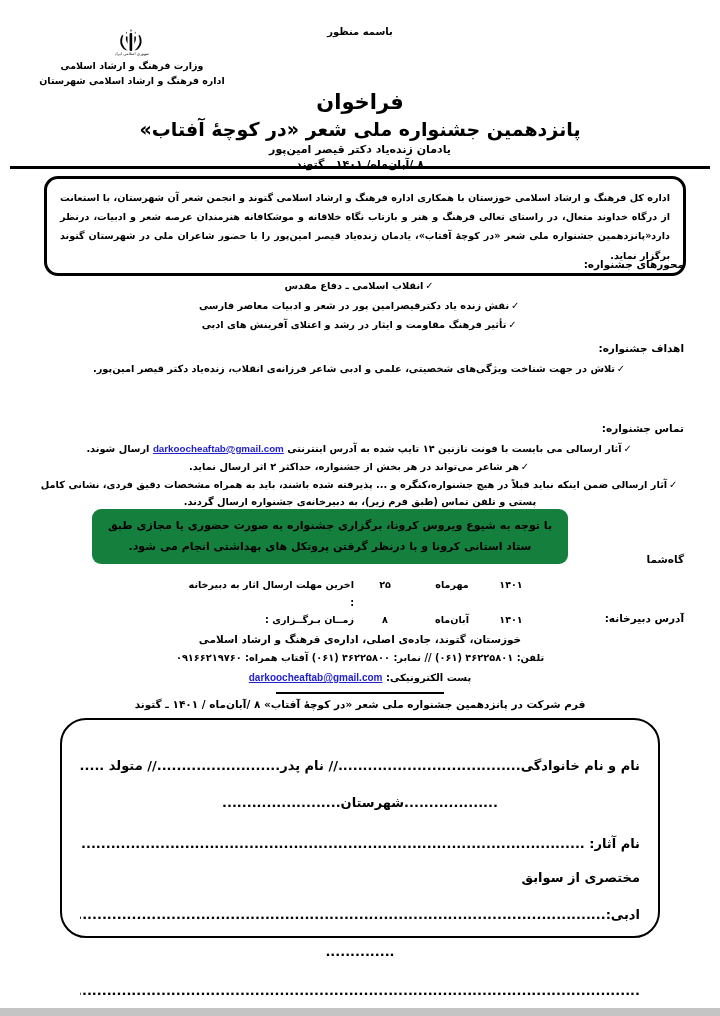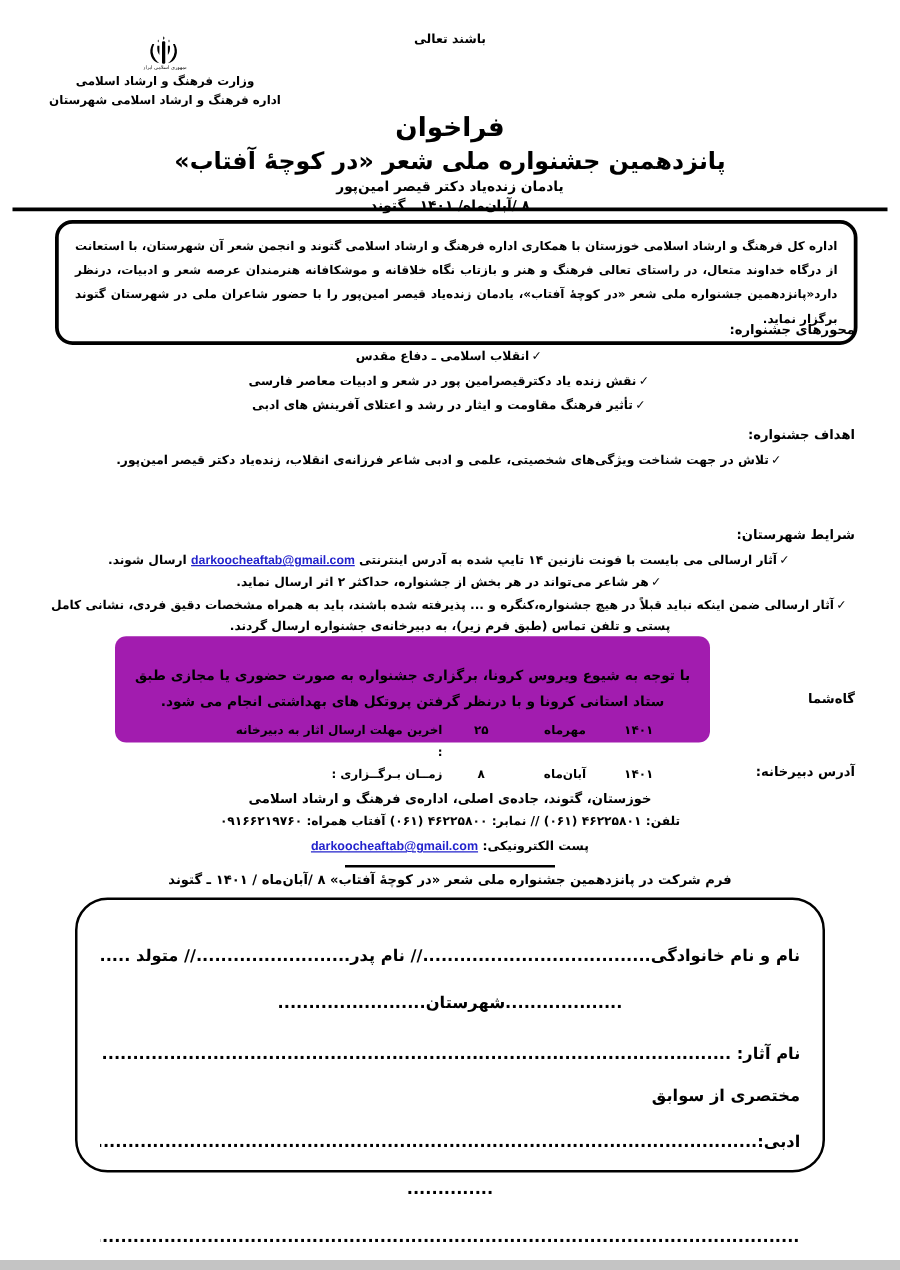--- a/index.html
+++ b/index.html
@@ -152,23 +152,23 @@
     display: inline-block;
     font-family: "Liberation Sans", sans-serif;
   }
 
   
   .covid-box {
     position: absolute;
     top: 509px;
     right: 152px;
     left: 92px;
-    background: #a21caf;
+    background: #15803d;
     border-radius: 9px;
-    padding: 21px 12px;
+    padding: 6px 12px;
     box-sizing: border-box;
   }
   .covid-text {
     font-size: 11px;
     font-weight: bold;
     line-height: 1.95;
     text-align: center;
   }
   .cal-label {
     position: absolute;
@@ -270,21 +270,21 @@
   .form-line.l4 { margin-bottom: 16px; }
   .form-line.l6 { margin-bottom: 18px; text-align: center; }
 </style>
 </head>
 <body>
 
 <div class="page">
 
   <div class="header">
 
-    <div class="basmala">باشند تعالی</div>
+    <div class="basmala">باسمه منظور</div>
 
     <div class="ministry">
       <svg class="emblem" width="34" height="30" viewBox="0 0 34 30">
         <g fill="#000">
           <path d="M16 3 q1.2 1.4 0 3 q-1.2-1.6 0-3 z"></path>
           <rect x="14.6" y="7" width="2.6" height="18" rx="1"></rect>
           <path d="M8.4 9.2 q-3.2 6.4 1.2 12.6 q1.3 1.8 3 2.8 q-4.6-0.6-6.6-5.4 q-2-4.8 0.9-10 z"></path>
           <path d="M23.4 9.2 q3.2 6.4 -1.2 12.6 q-1.3 1.8 -3 2.8 q4.6-0.6 6.6-5.4 q2-4.8 -0.9-10 z"></path>
           <path d="M10.9 10.6 q-0.6 4.2 1.6 7.4 l0-7.4 z"></path>
           <path d="M20.9 10.6 q0.6 4.2 -1.6 7.4 l0-7.4 z"></path>
@@ -321,21 +321,21 @@
   </div>
 
   <div class="sec" style="top:342px;">
     <div class="sec-head">اهداف جشنواره:</div>
     <ul class="checks tight">
       <li><span class="ck">✓</span><span class="txt">تلاش در جهت شناخت ویژگی‌های شخصیتی، علمی و ادبی شاعر فرزانه‌ی انقلاب، زنده‌یاد دکتر قیصر امین‌پور.</span></li>
     </ul>
   </div>
 
   <div class="sec" style="top:422px;">
-    <div class="sec-head">شرایط شهرستان:</div>
+    <div class="sec-head">تماس جشنواره:</div>
     <ul class="checks tight">
       <li>
         <span class="ck">✓</span><span class="txt">آثار ارسالی می بایست با فونت نازنین ۱۴ تایپ شده به آدرس اینترنتی</span>
         <a class="email-link" href="#">darkoocheaftab@gmail.com</a>
         <span class="txt">ارسال شوند.</span>
       </li>
       <li><span class="ck">✓</span><span class="txt">هر شاعر می‌تواند در هر بخش از جشنواره، حداکثر ۲ اثر ارسال نماید.</span></li>
       <li><span class="ck">✓</span><span class="txt">آثار ارسالی ضمن اینکه نباید قبلاً در هیچ جشنواره،کنگره و ... پذیرفته شده باشند، باید به همراه مشخصات دقیق فردی، نشانی کامل پستی و تلفن تماس (طبق فرم زیر)، به دبیرخانه‌ی جشنواره ارسال گردند.</span></li>
     </ul>
   </div>

